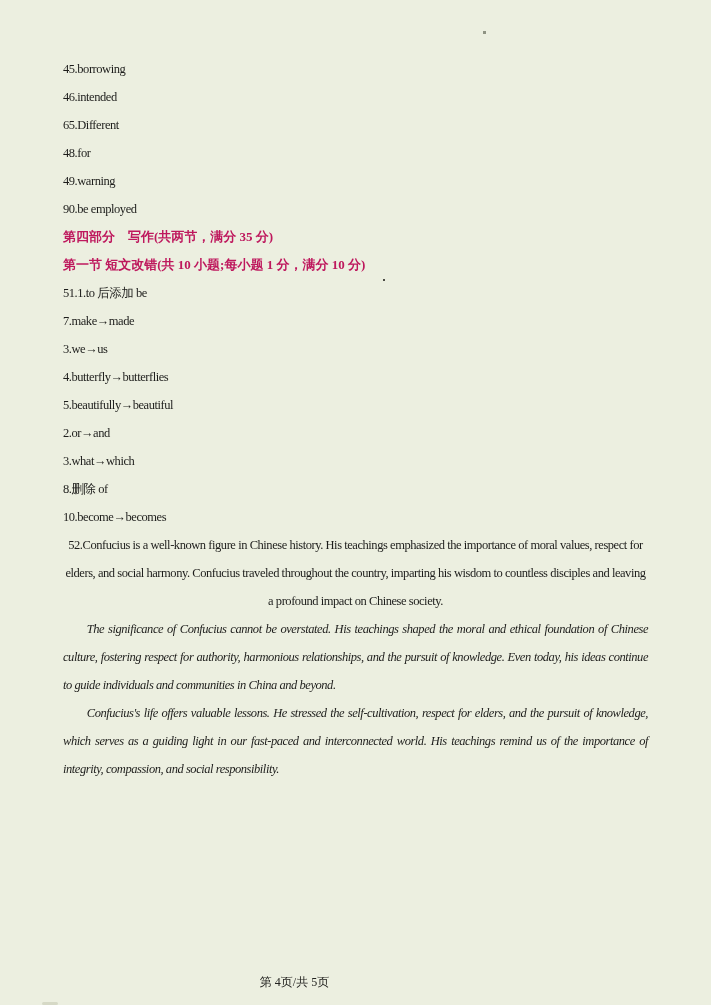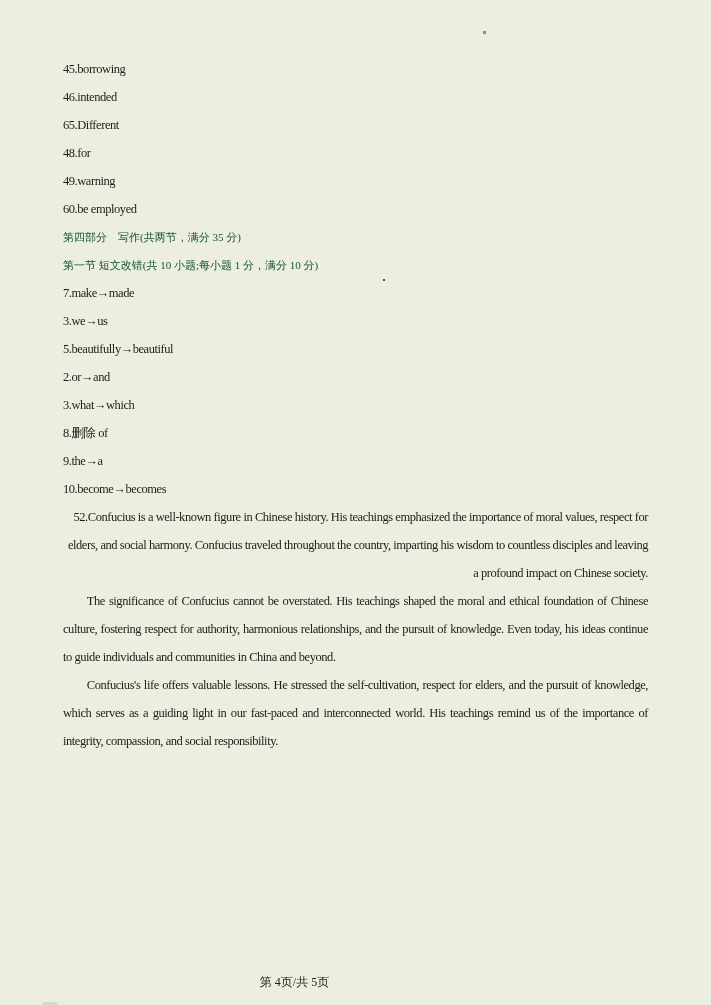--- a/index.html
+++ b/index.html
@@ -24,38 +24,39 @@
     padding: 55px 63px 0 63px;
   }
   .line {
     height: 28px;
     line-height: 28px;
     font-size: 12.5px;
     letter-spacing: -0.45px;
     white-space: pre;
   }
   .heading {
-    font-weight: normal;
-    font-size: 11px;
+    font-weight: bold;
+    font-size: 13px;
     letter-spacing: 0;
-    color: #14532d;
+    color: #be185d;
   }
   .para {
     margin: 0;
     font-size: 12.5px;
     letter-spacing: -0.45px;
     line-height: 28px;
     color: #1d1d1b;
   }
   .p-first {
-    text-align: right;
+    text-align: center;
   }
   .p-indent {
     text-align: justify;
     text-indent: 1.9em;
+    font-style: italic;
   }
   .footer {
     position: absolute;
     top: 968px;
     left: 0;
     width: 589px;
     height: 28px;
     line-height: 28px;
     text-align: center;
     font-size: 12px;
@@ -91,32 +92,33 @@
 <body>
 
 <div class="page">
   <div class="content">
 
     <div class="line">45.borrowing</div>
     <div class="line">46.intended</div>
     <div class="line">65.Different</div>
     <div class="line">48.for</div>
     <div class="line">49.warning</div>
-    <div class="line">60.be employed</div>
+    <div class="line">90.be employed</div>
 
     <div class="line heading">第四部分　写作(共两节，满分 35 分)</div>
     <div class="line heading">第一节 短文改错(共 10 小题;每小题 1 分，满分 10 分)</div>
 
+    <div class="line">51.1.to 后添加 be</div>
     <div class="line">7.make→made</div>
     <div class="line">3.we→us</div>
+    <div class="line">4.butterfly→butterflies</div>
     <div class="line">5.beautifully→beautiful</div>
     <div class="line">2.or→and</div>
     <div class="line">3.what→which</div>
     <div class="line">8.删除 of</div>
-    <div class="line">9.the→a</div>
     <div class="line">10.become→becomes</div>
 
 
     <p class="para p-first">52.Confucius is a well-known figure in Chinese history. His teachings emphasized the importance of moral values, respect for elders, and social harmony. Confucius traveled throughout the country, imparting his wisdom to countless disciples and leaving a profound impact on Chinese society.</p>
     <p class="para p-indent">The significance of Confucius cannot be overstated. His teachings shaped the moral and ethical foundation of Chinese culture, fostering respect for authority, harmonious relationships, and the pursuit of knowledge. Even today, his ideas continue to guide individuals and communities in China and beyond.</p>
     <p class="para p-indent">Confucius's life offers valuable lessons. He stressed the self-cultivation, respect for elders, and the pursuit of knowledge, which serves as a guiding light in our fast-paced and interconnected world. His teachings remind us of the importance of integrity, compassion, and social responsibility.</p>
 
   </div>
 
   <div class="footer">第 4页/共 5页</div>

